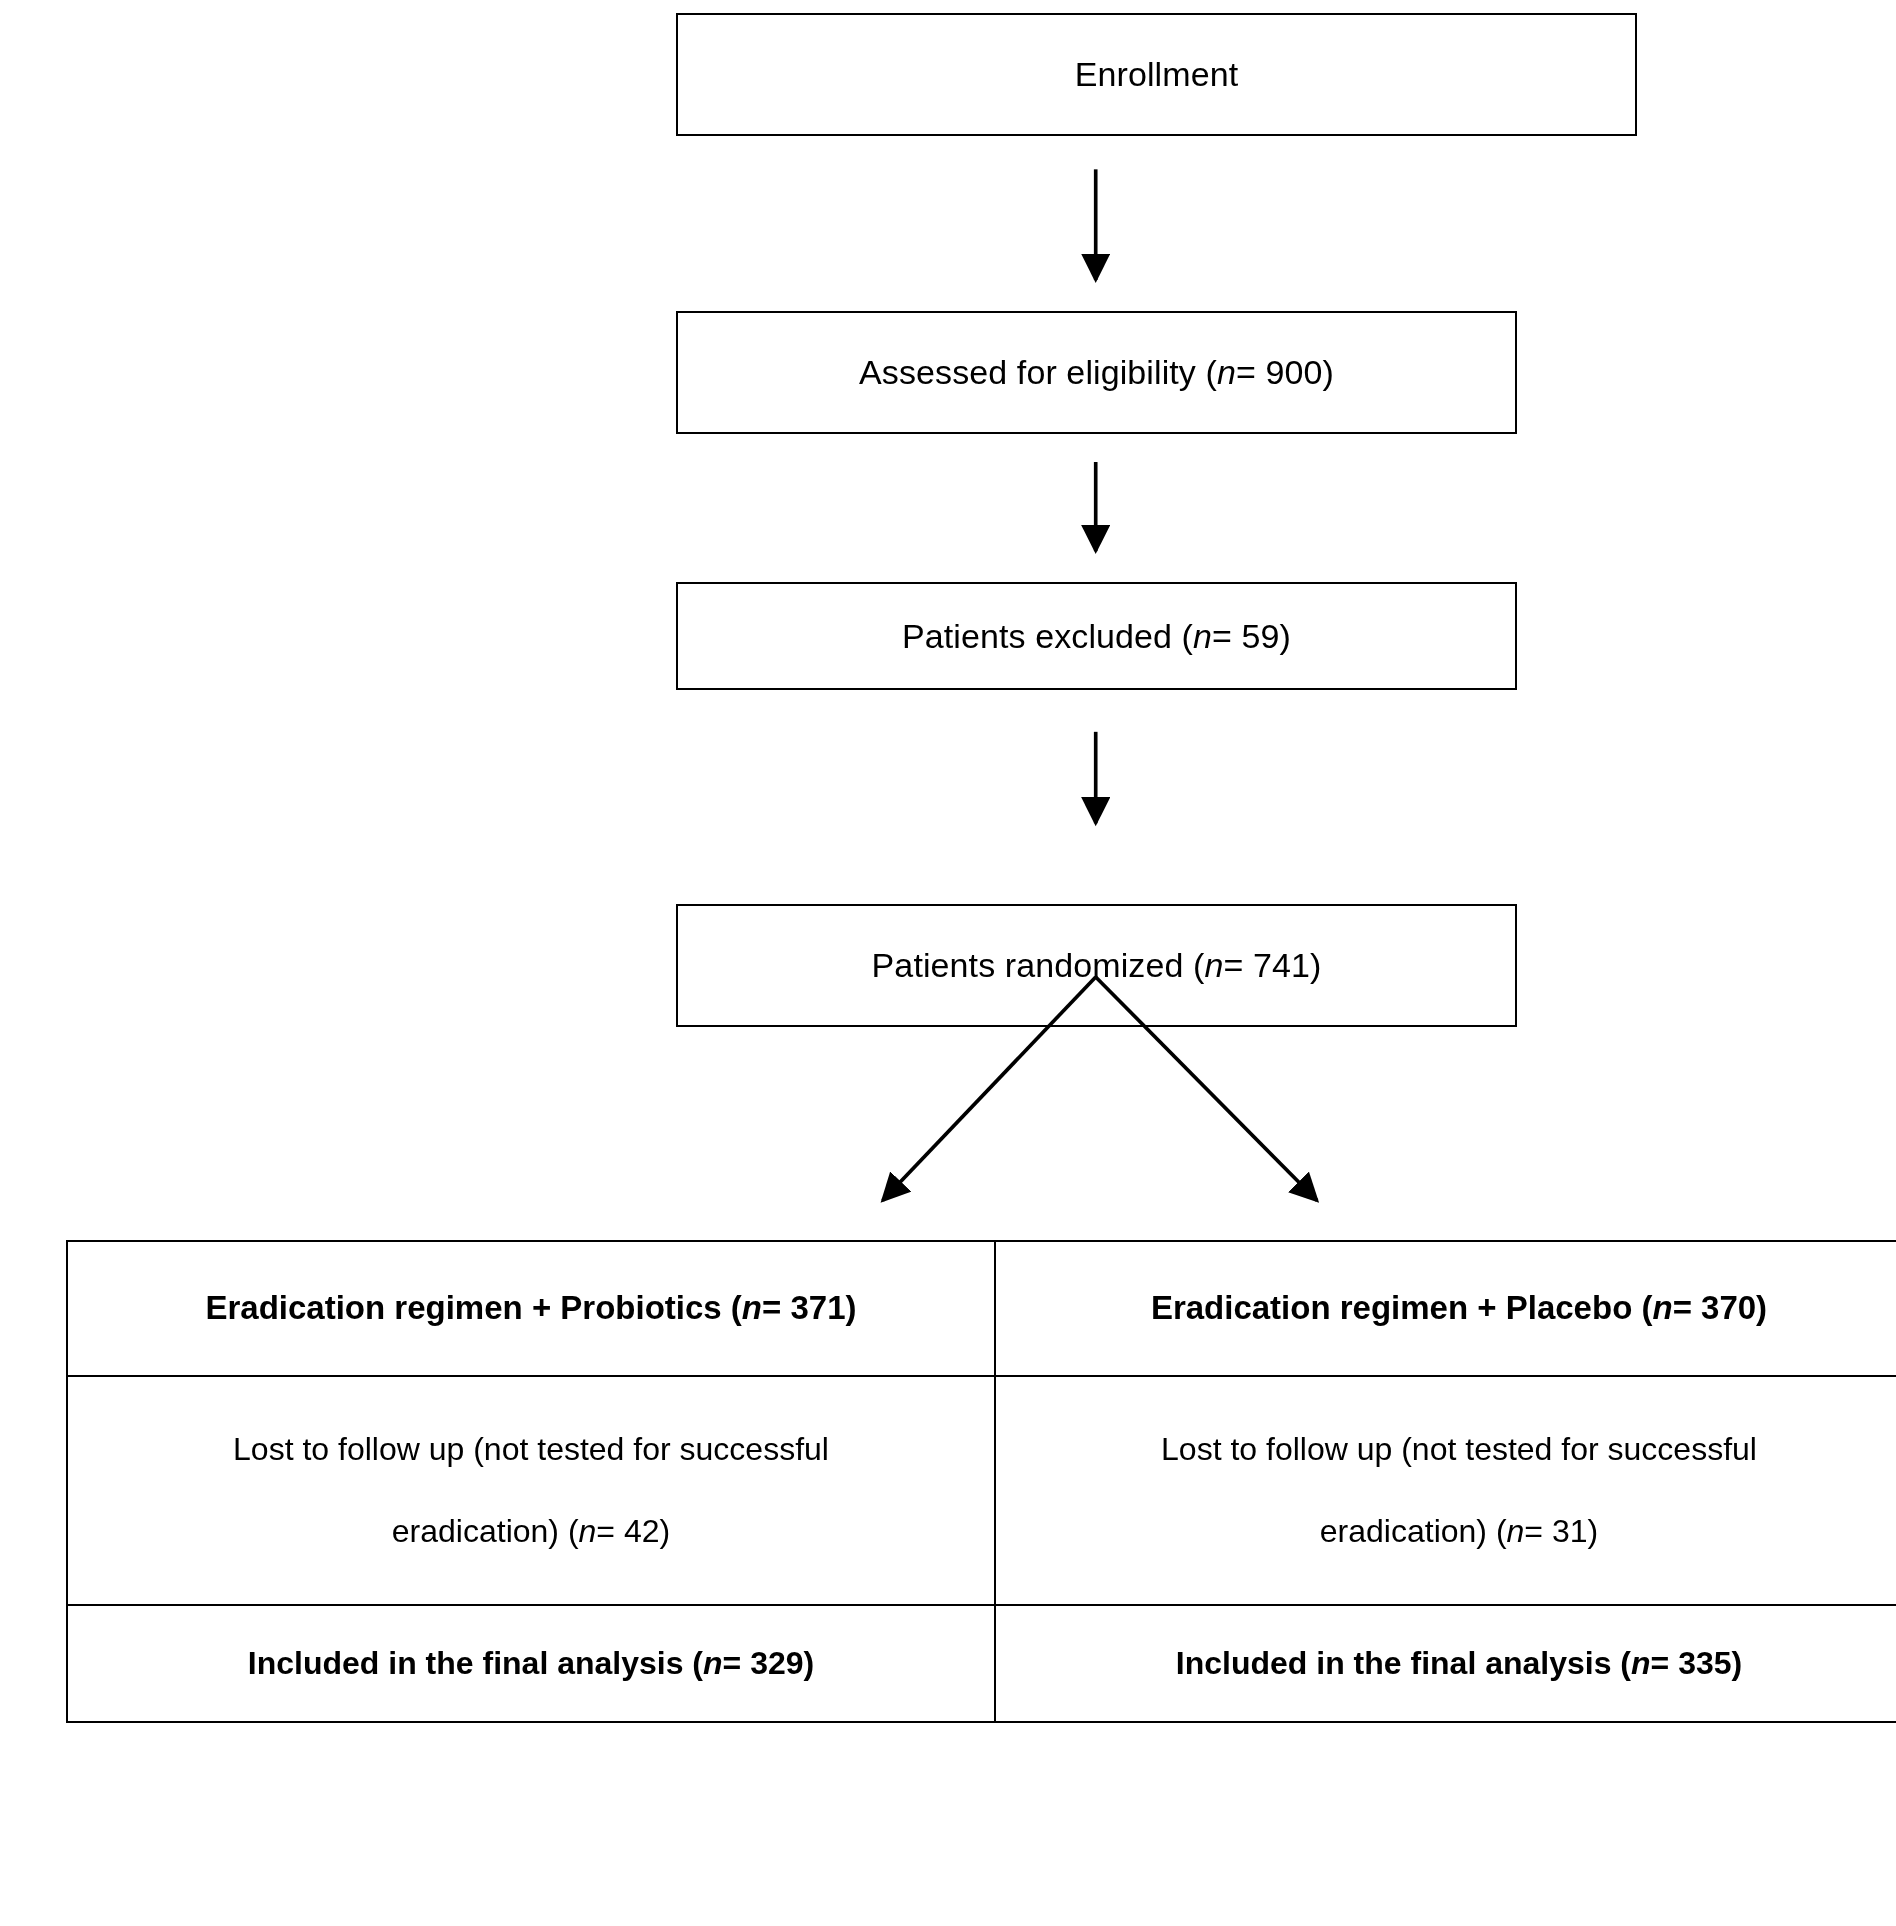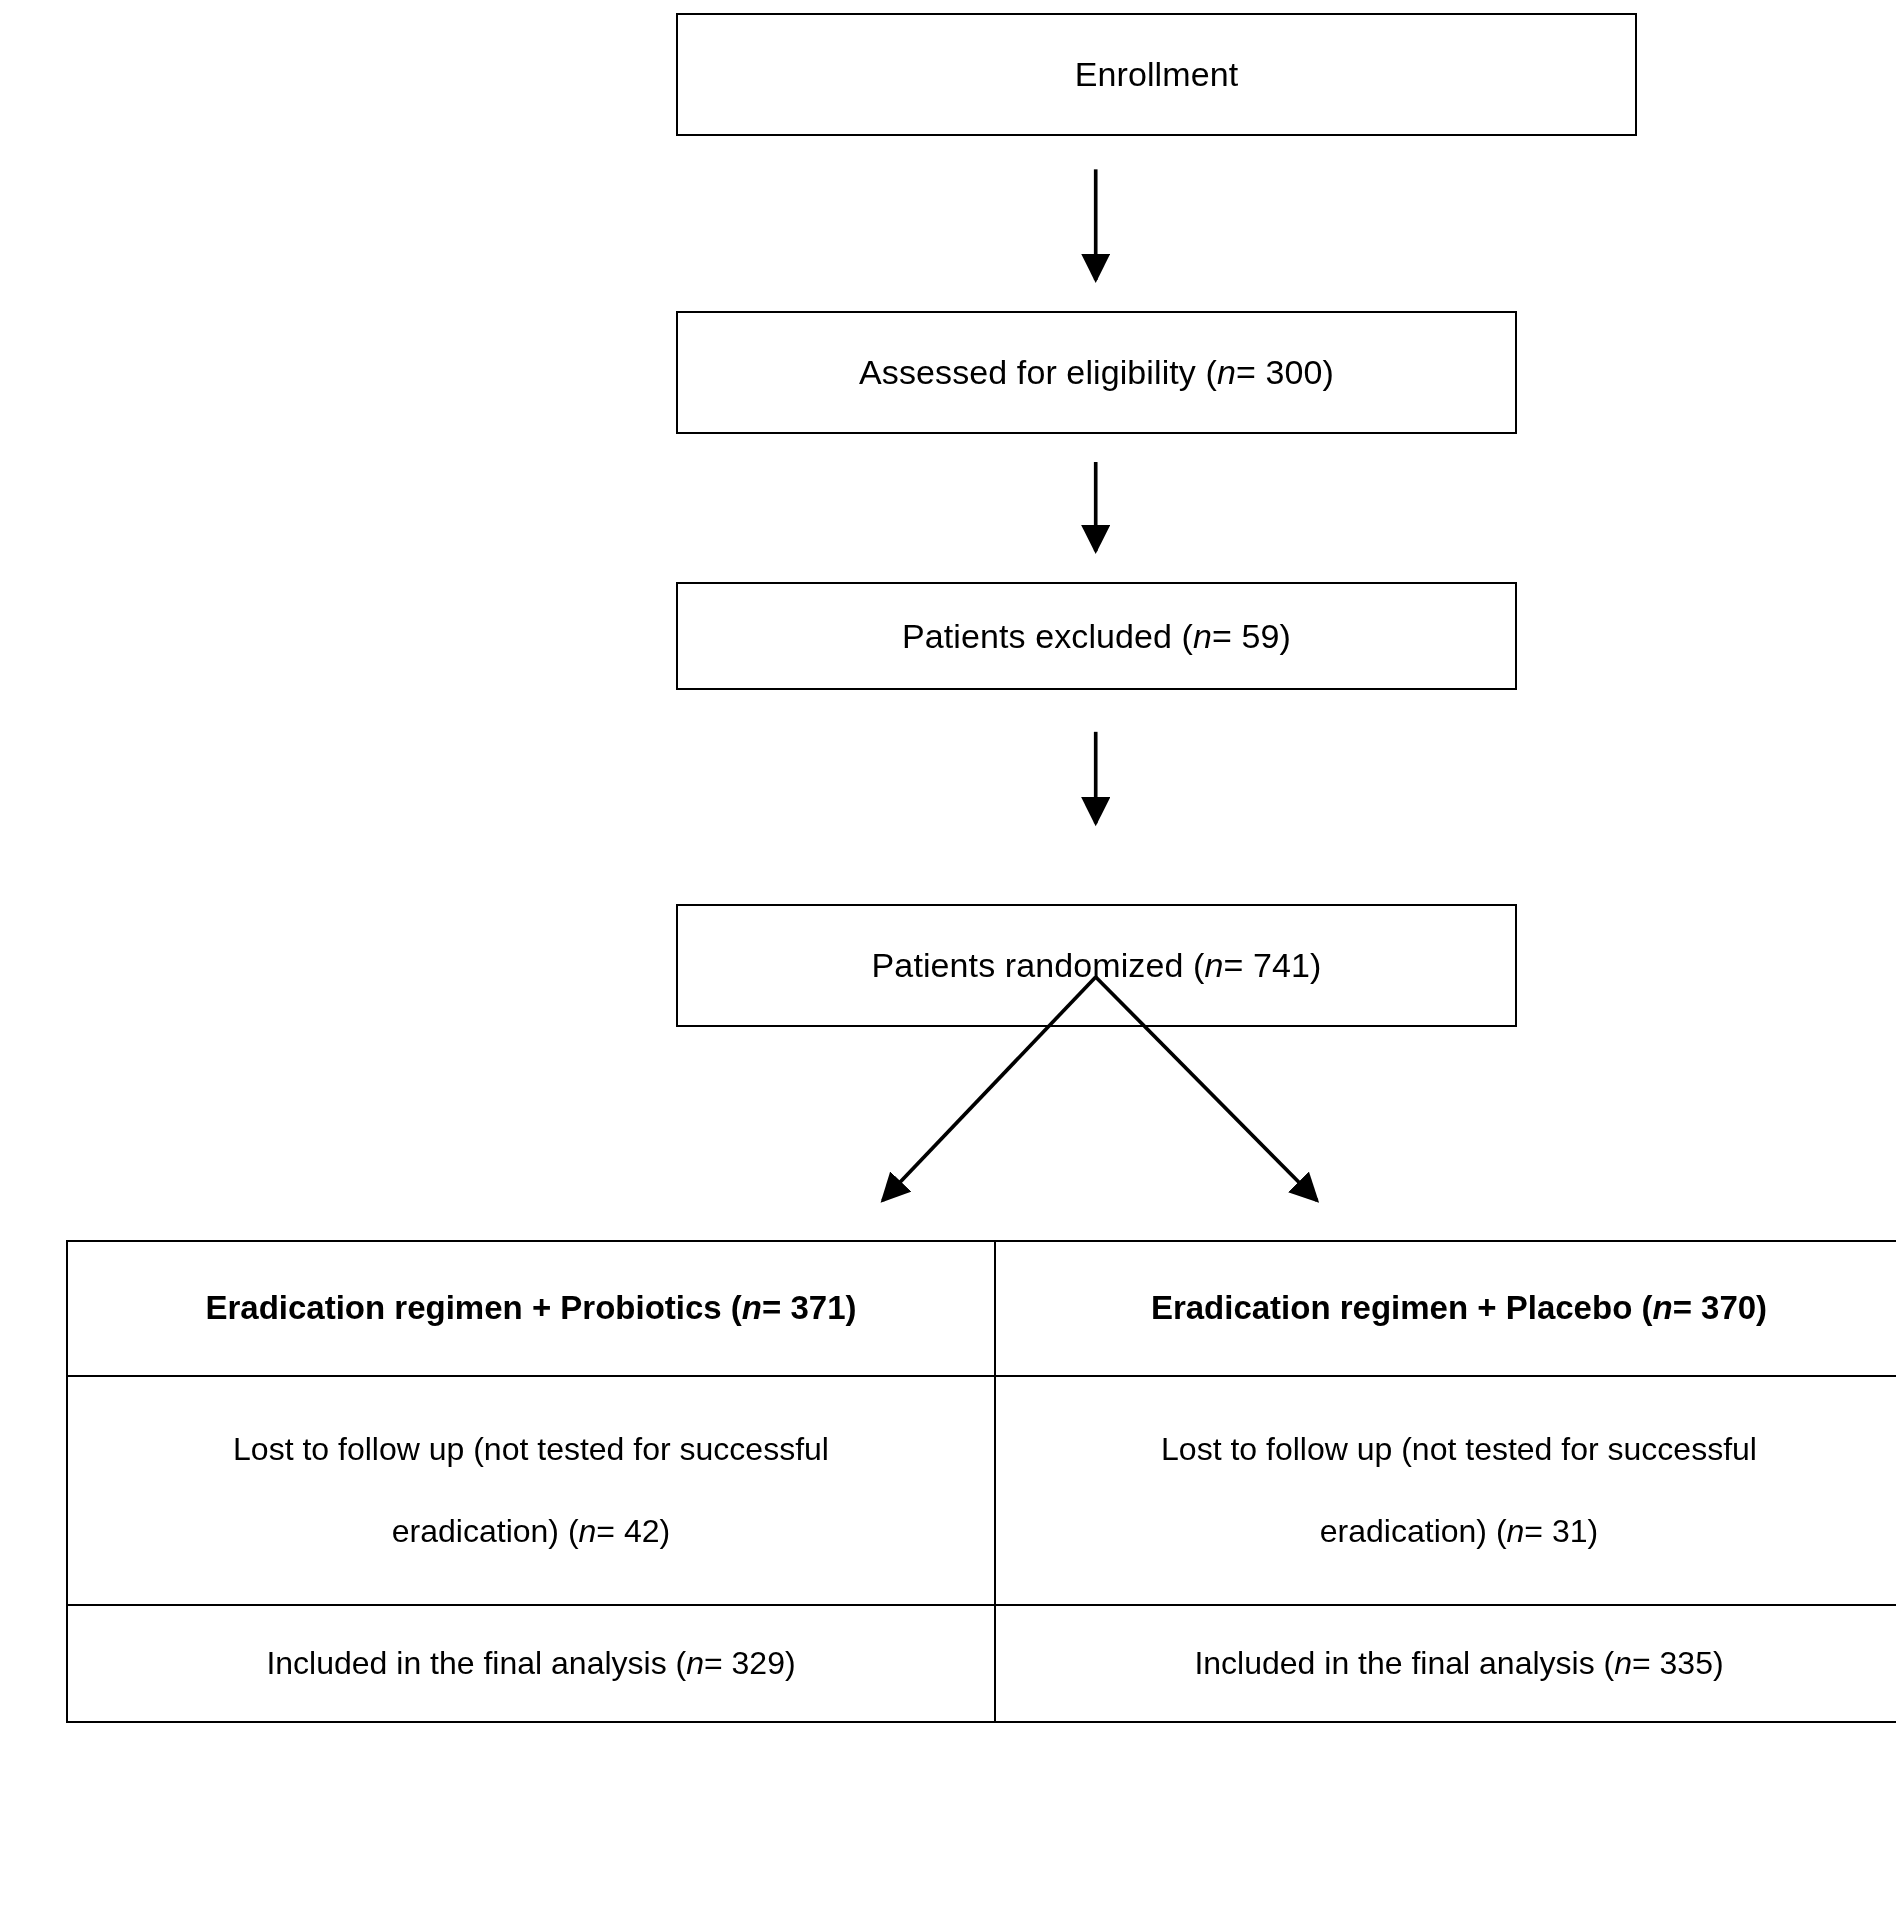--- a/index.html
+++ b/index.html
@@ -69,33 +69,33 @@
   .outcome-table tr.header-row td {
     font-weight: bold;
     height: 135px;
     font-size: 33px;
   }
   .outcome-table tr.single-row td { height: 117px; }
   .outcome-table tr.double-row td {
     height: 229px;
     line-height: 2.55;
   }
-  .outcome-table tr.final-row td { height: 117px; }
+  .outcome-table tr.final-row td { height: 117px; font-weight: bold; }
 
   .var-n { font-style: italic; }
 </style>
 </head>
 <body>
 
 <div class="flow-box box-enrollment">
   <span>Enrollment</span>
 </div>
 
 <div class="flow-box box-assessed">
-  <span><span>Assessed for eligibility (</span><span class="var-n">n</span><span>= 300)</span></span>
+  <span><span>Assessed for eligibility (</span><span class="var-n">n</span><span>= 900)</span></span>
 </div>
 
 <div class="flow-box box-excluded">
   <span><span>Patients excluded (</span><span class="var-n">n</span><span>= 59)</span></span>
 </div>
 
 <div class="flow-box box-randomized">
   <span><span>Patients randomized (</span><span class="var-n">n</span><span>= 741)</span></span>
 </div>
 

